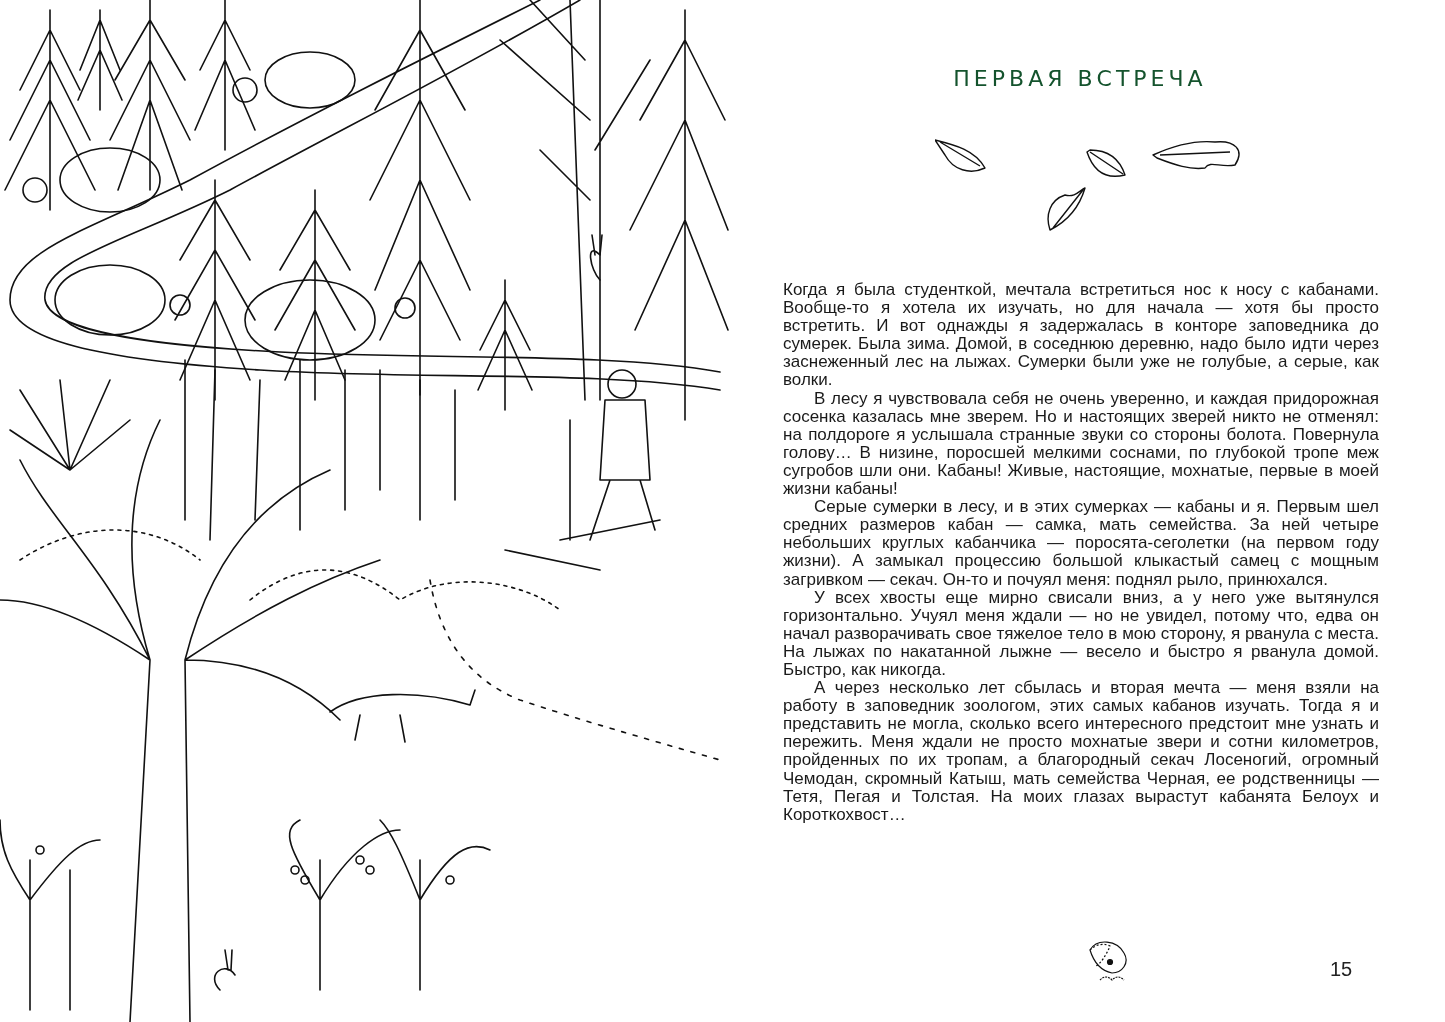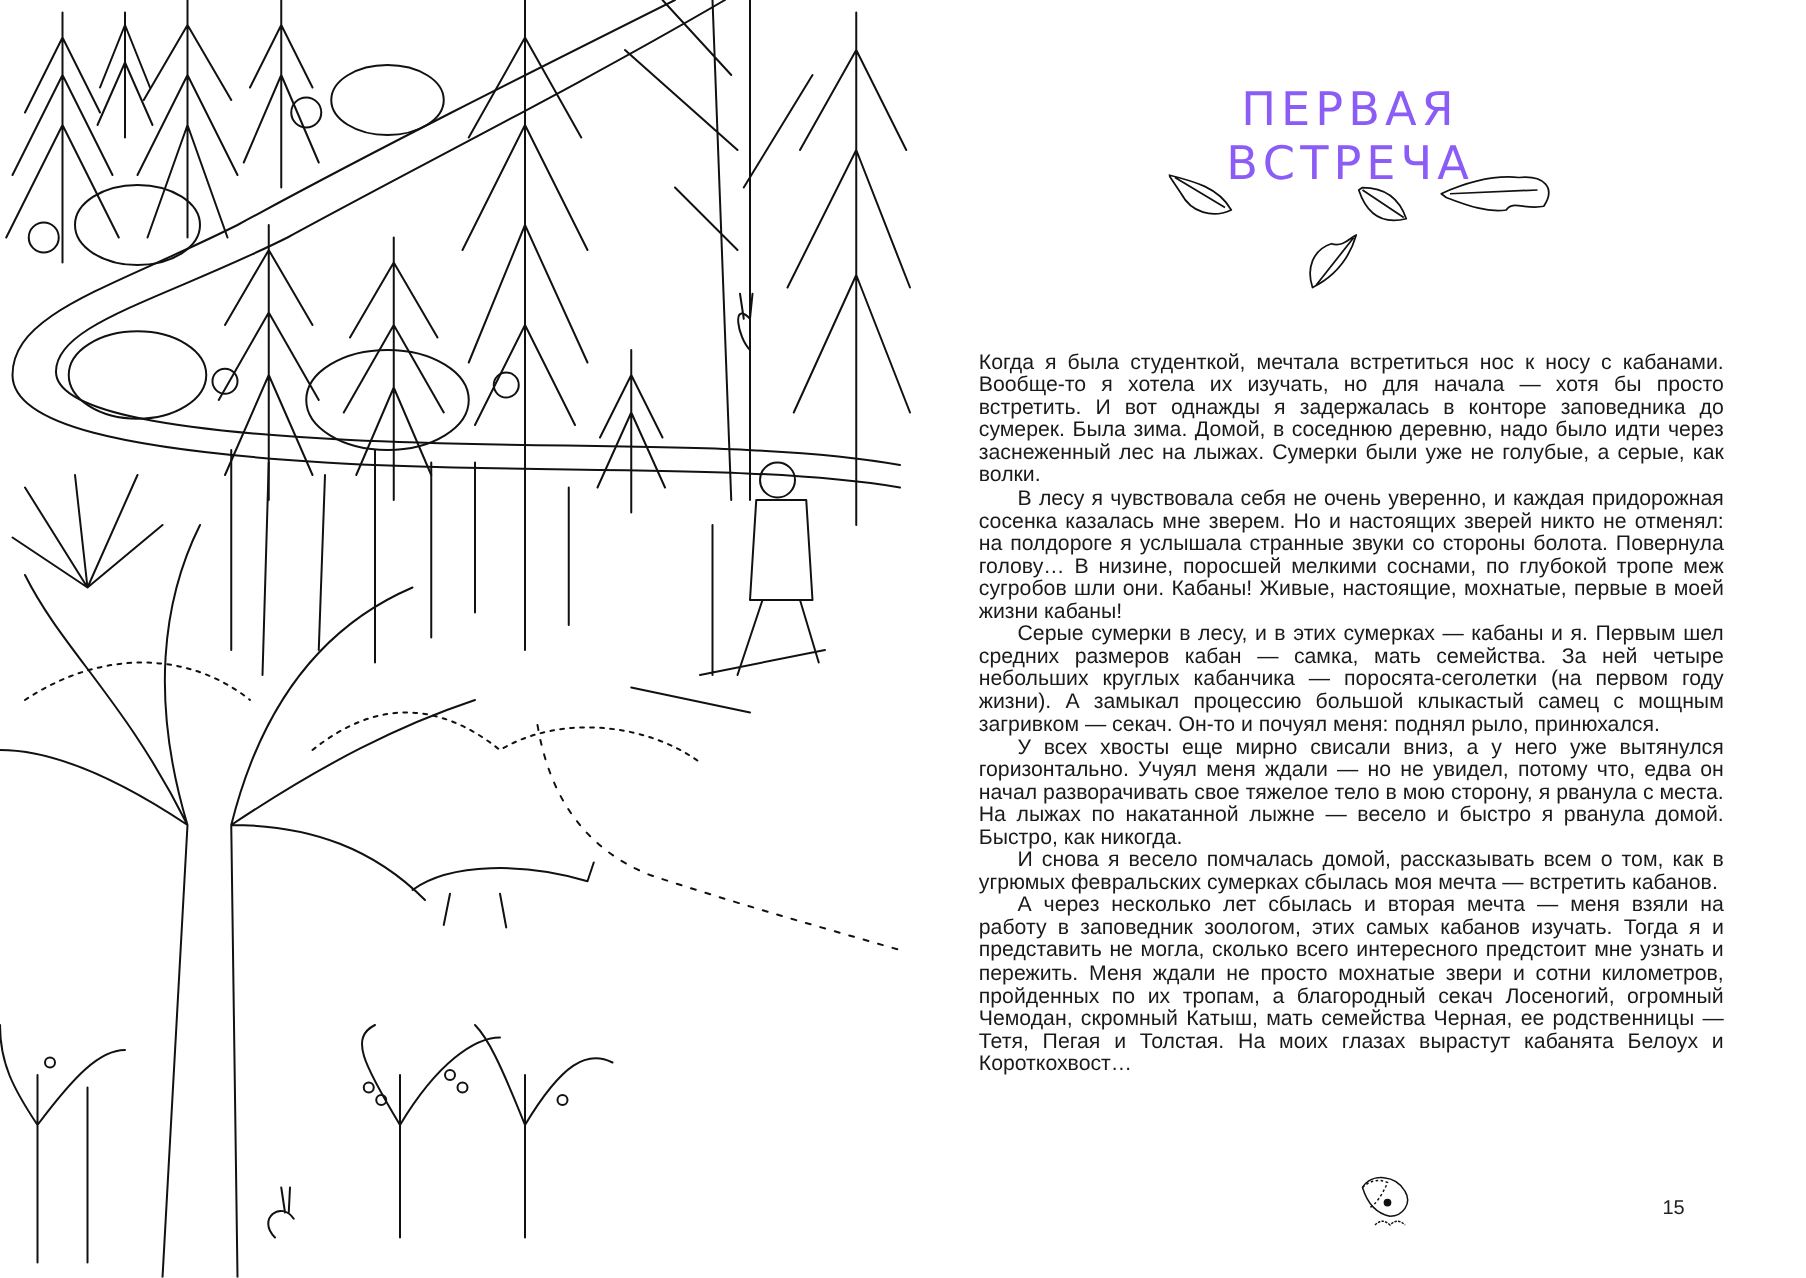--- a/index.html
+++ b/index.html
@@ -1,27 +1,27 @@
 <!DOCTYPE html>
 <html><head>
   <meta charset="utf-8">
   <style>
     html, body { margin: 0; padding: 0; background: #ffffff; }
     body { width: 1445px; height: 1022px; position: relative; overflow: hidden; font-family: "Liberation Sans", sans-serif; color: #1a1a1a; }
     .spread { position: absolute; inset: 0; display: flex; }
     .page-left { position: relative; width: 730px; height: 1022px; overflow: hidden; background: #fff; }
     .page-right { position: relative; width: 715px; height: 1022px; background: #fff; }
     .illustration { position: absolute; left: 0; top: 0; width: 730px; height: 1022px; }
-    .chapter-title { position: absolute; left: 930px; top: 66px; width: 300px; text-align: center; font-family: "DejaVu Sans", sans-serif; font-size: 37px; letter-spacing: 4px; font-weight: normal; color: #8b5cf6; margin: 0; left: 200px; }
+    .chapter-title { position: absolute; left: 930px; top: 66px; width: 300px; text-align: center; font-family: "DejaVu Sans", sans-serif; font-size: 22px; letter-spacing: 4px; font-weight: normal; color: #14532d; margin: 0; left: 200px; }
     .leaves { position: absolute; left: 205px; top: 130px; width: 330px; height: 110px; }
     .body-text { position: absolute; left: 53px; top: 281px; width: 596px; font-size: 17px; line-height: 18.1px; text-align: justify; }
     .body-text p { margin: 0; text-indent: 31px; }
     .body-text p.first { text-indent: 0; }
     .footer-acorn { position: absolute; left: 352px; top: 938px; width: 60px; height: 50px; }
-    .page-number { position: absolute; left: 600px; top: 958px; font-size: 16px; color: #222; }
+    .page-number { position: absolute; left: 600px; top: 958px; font-size: 20px; color: #222; }
   </style>
 </head>
 <body>
 
 <div class="spread">
 
   <div class="page-left">
     <svg class="illustration" viewBox="0 0 730 1022" fill="none" stroke="#111" stroke-width="1.6" stroke-linecap="round" stroke-linejoin="round">
 
       <path d="M540 0 C 420 60, 300 120, 190 180 C 90 230, 10 250, 10 300 C 10 340, 100 360, 260 370 C 420 380, 600 370, 720 390"></path>
@@ -98,21 +98,20 @@
       <path d="M155 20 C 175 20, 185 30, 190 45 C 170 50, 158 40, 152 22 Z M155 22 L188 44"></path>
       <path d="M218 25 C 240 15, 260 10, 280 12 C 300 10, 310 20, 300 35 C 285 38, 275 30, 270 38 C 255 40, 240 35, 222 28 Z M225 25 L295 22"></path>
       <path d="M115 100 C 110 85, 115 70, 130 65 C 140 68, 145 60, 150 58 C 145 75, 135 90, 115 100 Z M118 98 L148 60"></path>
     </svg>
 
     <div class="body-text">
       <p class="first">Когда я была студенткой, мечтала встретиться нос к носу с кабанами. Вообще-то я хотела их изучать, но для начала — хотя бы просто встретить. И вот однажды я задержалась в конторе заповедника до сумерек. Была зима. Домой, в соседнюю деревню, надо было идти через заснеженный лес на лыжах. Сумерки были уже не голубые, а серые, как волки.</p>
       <p>В лесу я чувствовала себя не очень уверенно, и каждая придорожная сосенка казалась мне зверем. Но и настоящих зверей никто не отменял: на полдороге я услышала странные звуки со стороны болота. Повернула голову… В низине, поросшей мелкими соснами, по глубокой тропе меж сугробов шли они. Кабаны! Живые, настоящие, мохнатые, первые в моей жизни кабаны!</p>
       <p>Серые сумерки в лесу, и в этих сумерках — кабаны и я. Первым шел средних размеров кабан — самка, мать семейства. За ней четыре небольших круглых кабанчика — поросята-сеголетки (на первом году жизни). А замыкал процессию большой клыкастый самец с мощным загривком — секач. Он-то и почуял меня: поднял рыло, принюхался.</p>
       <p>У всех хвосты еще мирно свисали вниз, а у него уже вытянулся горизонтально. Учуял меня ждали — но не увидел, потому что, едва он начал разворачивать свое тяжелое тело в мою сторону, я рванула с места. На лыжах по накатанной лыжне — весело и быстро я рванула домой. Быстро, как никогда.</p>
-      <p>И снова я весело помчалась домой, рассказывать всем о том, как в угрюмых февральских сумерках сбылась моя мечта — встретить кабанов.</p>
       <p>А через несколько лет сбылась и вторая мечта — меня взяли на работу в заповедник зоологом, этих самых кабанов изучать. Тогда я и представить не могла, сколько всего интересного предстоит мне узнать и пережить. Меня ждали не просто мохнатые звери и сотни километров, пройденных по их тропам, а благородный секач Лосеногий, огромный Чемодан, скромный Катыш, мать семейства Черная, ее родственницы — Тетя, Пегая и Толстая. На моих глазах вырастут кабанята Белоух и Короткохвост…</p>
     </div>
 
     <svg class="footer-acorn" viewBox="0 0 60 50" fill="none" stroke="#111" stroke-width="1.2">
       <path d="M8 12 C 15 0, 35 2, 42 15 C 48 25, 40 35, 30 35 C 20 33, 12 25, 8 12 Z"></path>
       <path d="M8 12 C 14 6, 22 5, 28 8 C 24 18, 18 26, 14 28" stroke-dasharray="2 2"></path>
       <circle cx="28" cy="24" r="2.5" fill="#111"></circle>
       <path d="M18 42 C 22 38, 26 38, 30 42 C 34 38, 38 38, 42 42" stroke-dasharray="2 1"></path>
     </svg>
 

